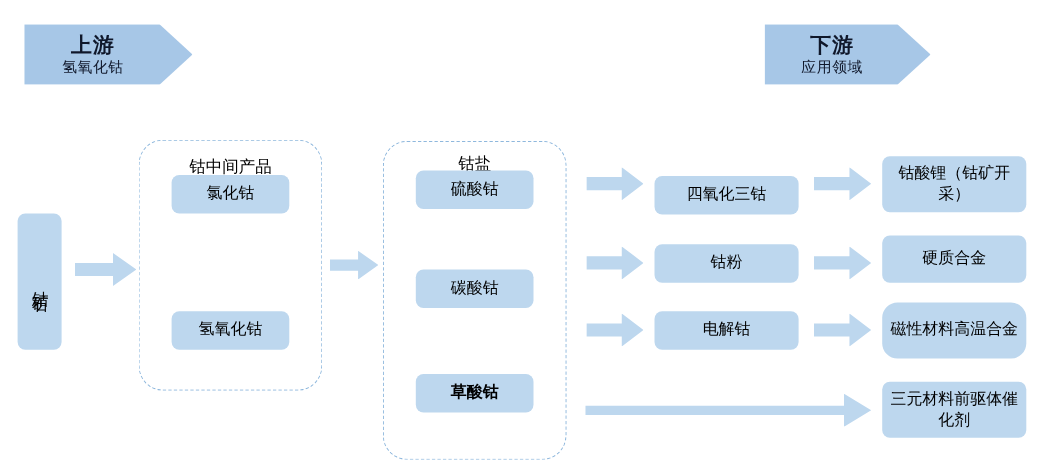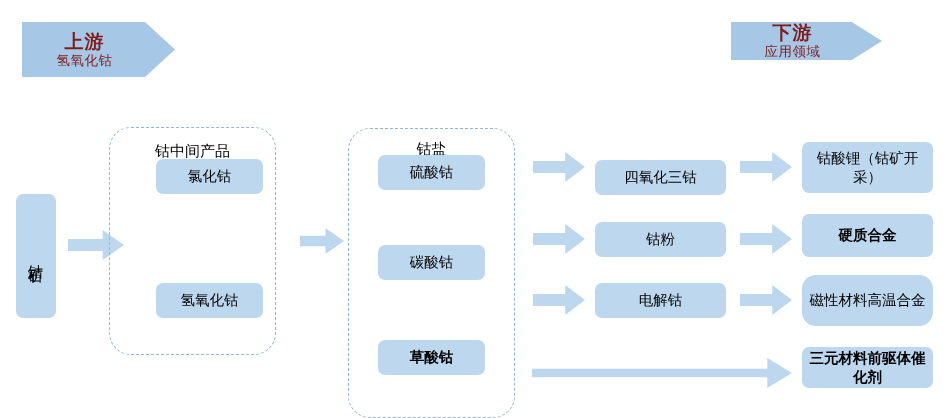--- a/index.html
+++ b/index.html
@@ -23,21 +23,21 @@
     width: 952px; height: 100px;
   }
   .chevron {
     position: absolute;
     background: #a7c7e7;
     display: flex;
     flex-direction: column;
     align-items: center;
     justify-content: center;
     box-sizing: border-box;
-    color: #7f1d1d;
+    color: #0f172a;
     line-height: 1.15;
   }
   .chevron .stage-title {
     font-size: 19px;
     font-weight: bold;
     letter-spacing: 1px;
   }
   .chevron .stage-sub {
     font-size: 13.5px;
     font-weight: normal;
@@ -47,21 +47,21 @@
     left: 22px; top: 22px; width: 153px; height: 55px;
     clip-path: polygon(0 0, 80.4% 0, 100% 50%, 80.4% 100%, 0 100%);
     padding-right: 28px;
   }
   #chev-midstream {
     left: 181px; top: 22px; width: 541px; height: 55px;
     clip-path: polygon(0 0, 94.5% 0, 100% 50%, 94.5% 100%, 0 100%);
     padding-right: 28px;
   }
   #chev-downstream {
-    left: 731px; top: 22px; width: 151px; height: 38px;
+    left: 695px; top: 22px; width: 151px; height: 55px;
     clip-path: polygon(0 0, 80% 0, 100% 50%, 80% 100%, 0 100%);
     padding-right: 28px;
   }
 
   
   .node {
     position: absolute;
     background: #bdd7ee;
     border-radius: 7px;
     display: flex;
@@ -95,21 +95,21 @@
     box-sizing: border-box;
     background: transparent;
   }
   .group-title {
     position: absolute;
     width: 100%;
     text-align: center;
     font-size: 15px;
     color: #000000;
   }
-  #group-intermediate { left: 109px; top: 127px; width: 167px; height: 228px; font-family: Liberation Serif, serif; }
+  #group-intermediate { left: 126px; top: 127px; width: 167px; height: 228px; font-family: Liberation Serif, serif; }
   #group-intermediate .group-title { top: 14px; }
   #group-salt { left: 348px; top: 128px; width: 167px; height: 290px; }
   #group-salt .group-title { top: 11px; }
 
   
   .arrow {
     position: absolute;
     background: #bdd7ee;
   }
   
@@ -145,23 +145,23 @@
 
   #node-cobalt-sulfate   { left: 378px; top: 155px; width: 107px; height: 35px; }
   #node-cobalt-carbonate { left: 378px; top: 245px; width: 107px; height: 35px; }
   #node-cobalt-oxalate   { left: 378px; top: 340px; width: 107px; height: 35px; font-weight: bold; }
 
   #node-co3o4      { left: 595px; top: 150px; width: 131px; height: 35px; margin-top: 10px; }
   #node-co-powder  { left: 595px; top: 222px; width: 131px; height: 35px; }
   #node-electro-co { left: 595px; top: 283px; width: 131px; height: 35px; }
 
   #node-lco        { left: 802px; top: 142px; width: 131px; height: 51px; }
-  #node-carbide    { left: 802px; top: 214px; width: 131px; height: 43px; font-weight: bold; }
+  #node-carbide    { left: 802px; top: 214px; width: 131px; height: 43px; }
   #node-magnetic   { left: 802px; top: 275px; width: 131px; height: 51px; border-radius: 14px; }
-  #node-ternary    { left: 802px; top: 347px; width: 131px; height: 41px; font-weight: bold; }
+  #node-ternary    { left: 802px; top: 347px; width: 131px; height: 51px; }
 </style>
 </head>
 <body>
 
 <div id="header-band">
 
   <div class="chevron" id="chev-upstream">
     <div class="stage-title">上游</div>
     <div class="stage-sub">氢氧化钴</div>
   </div>

